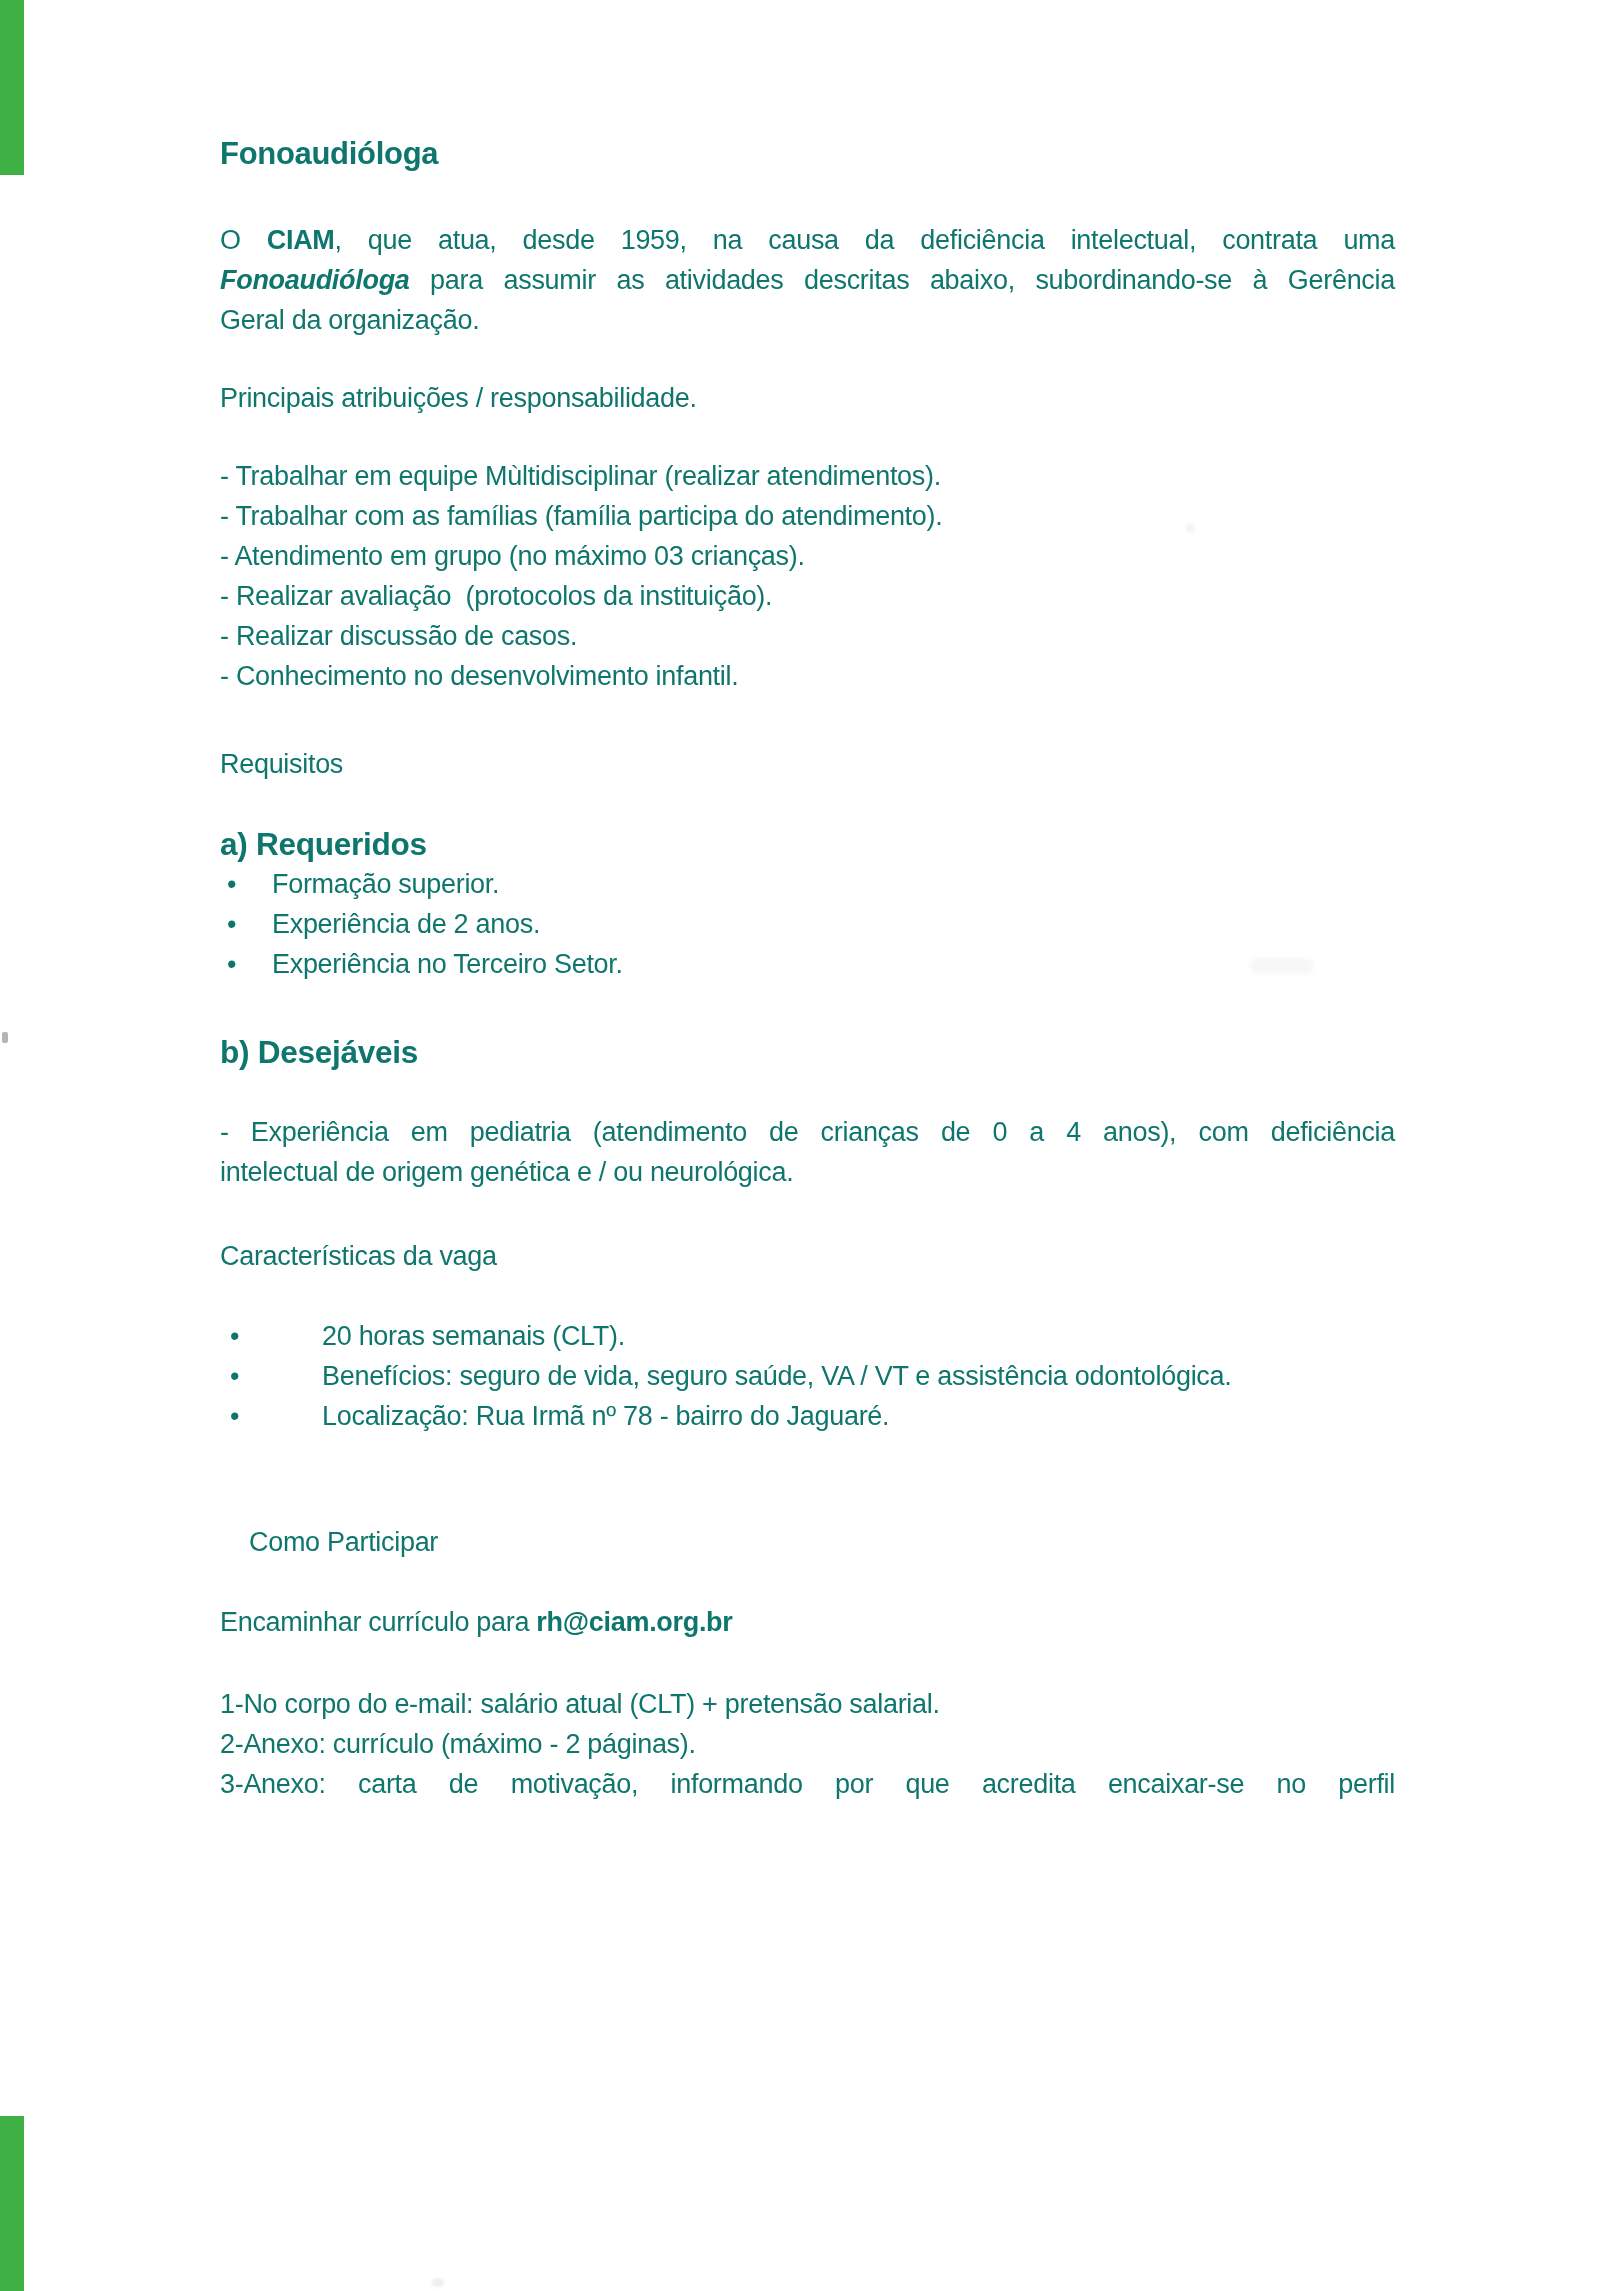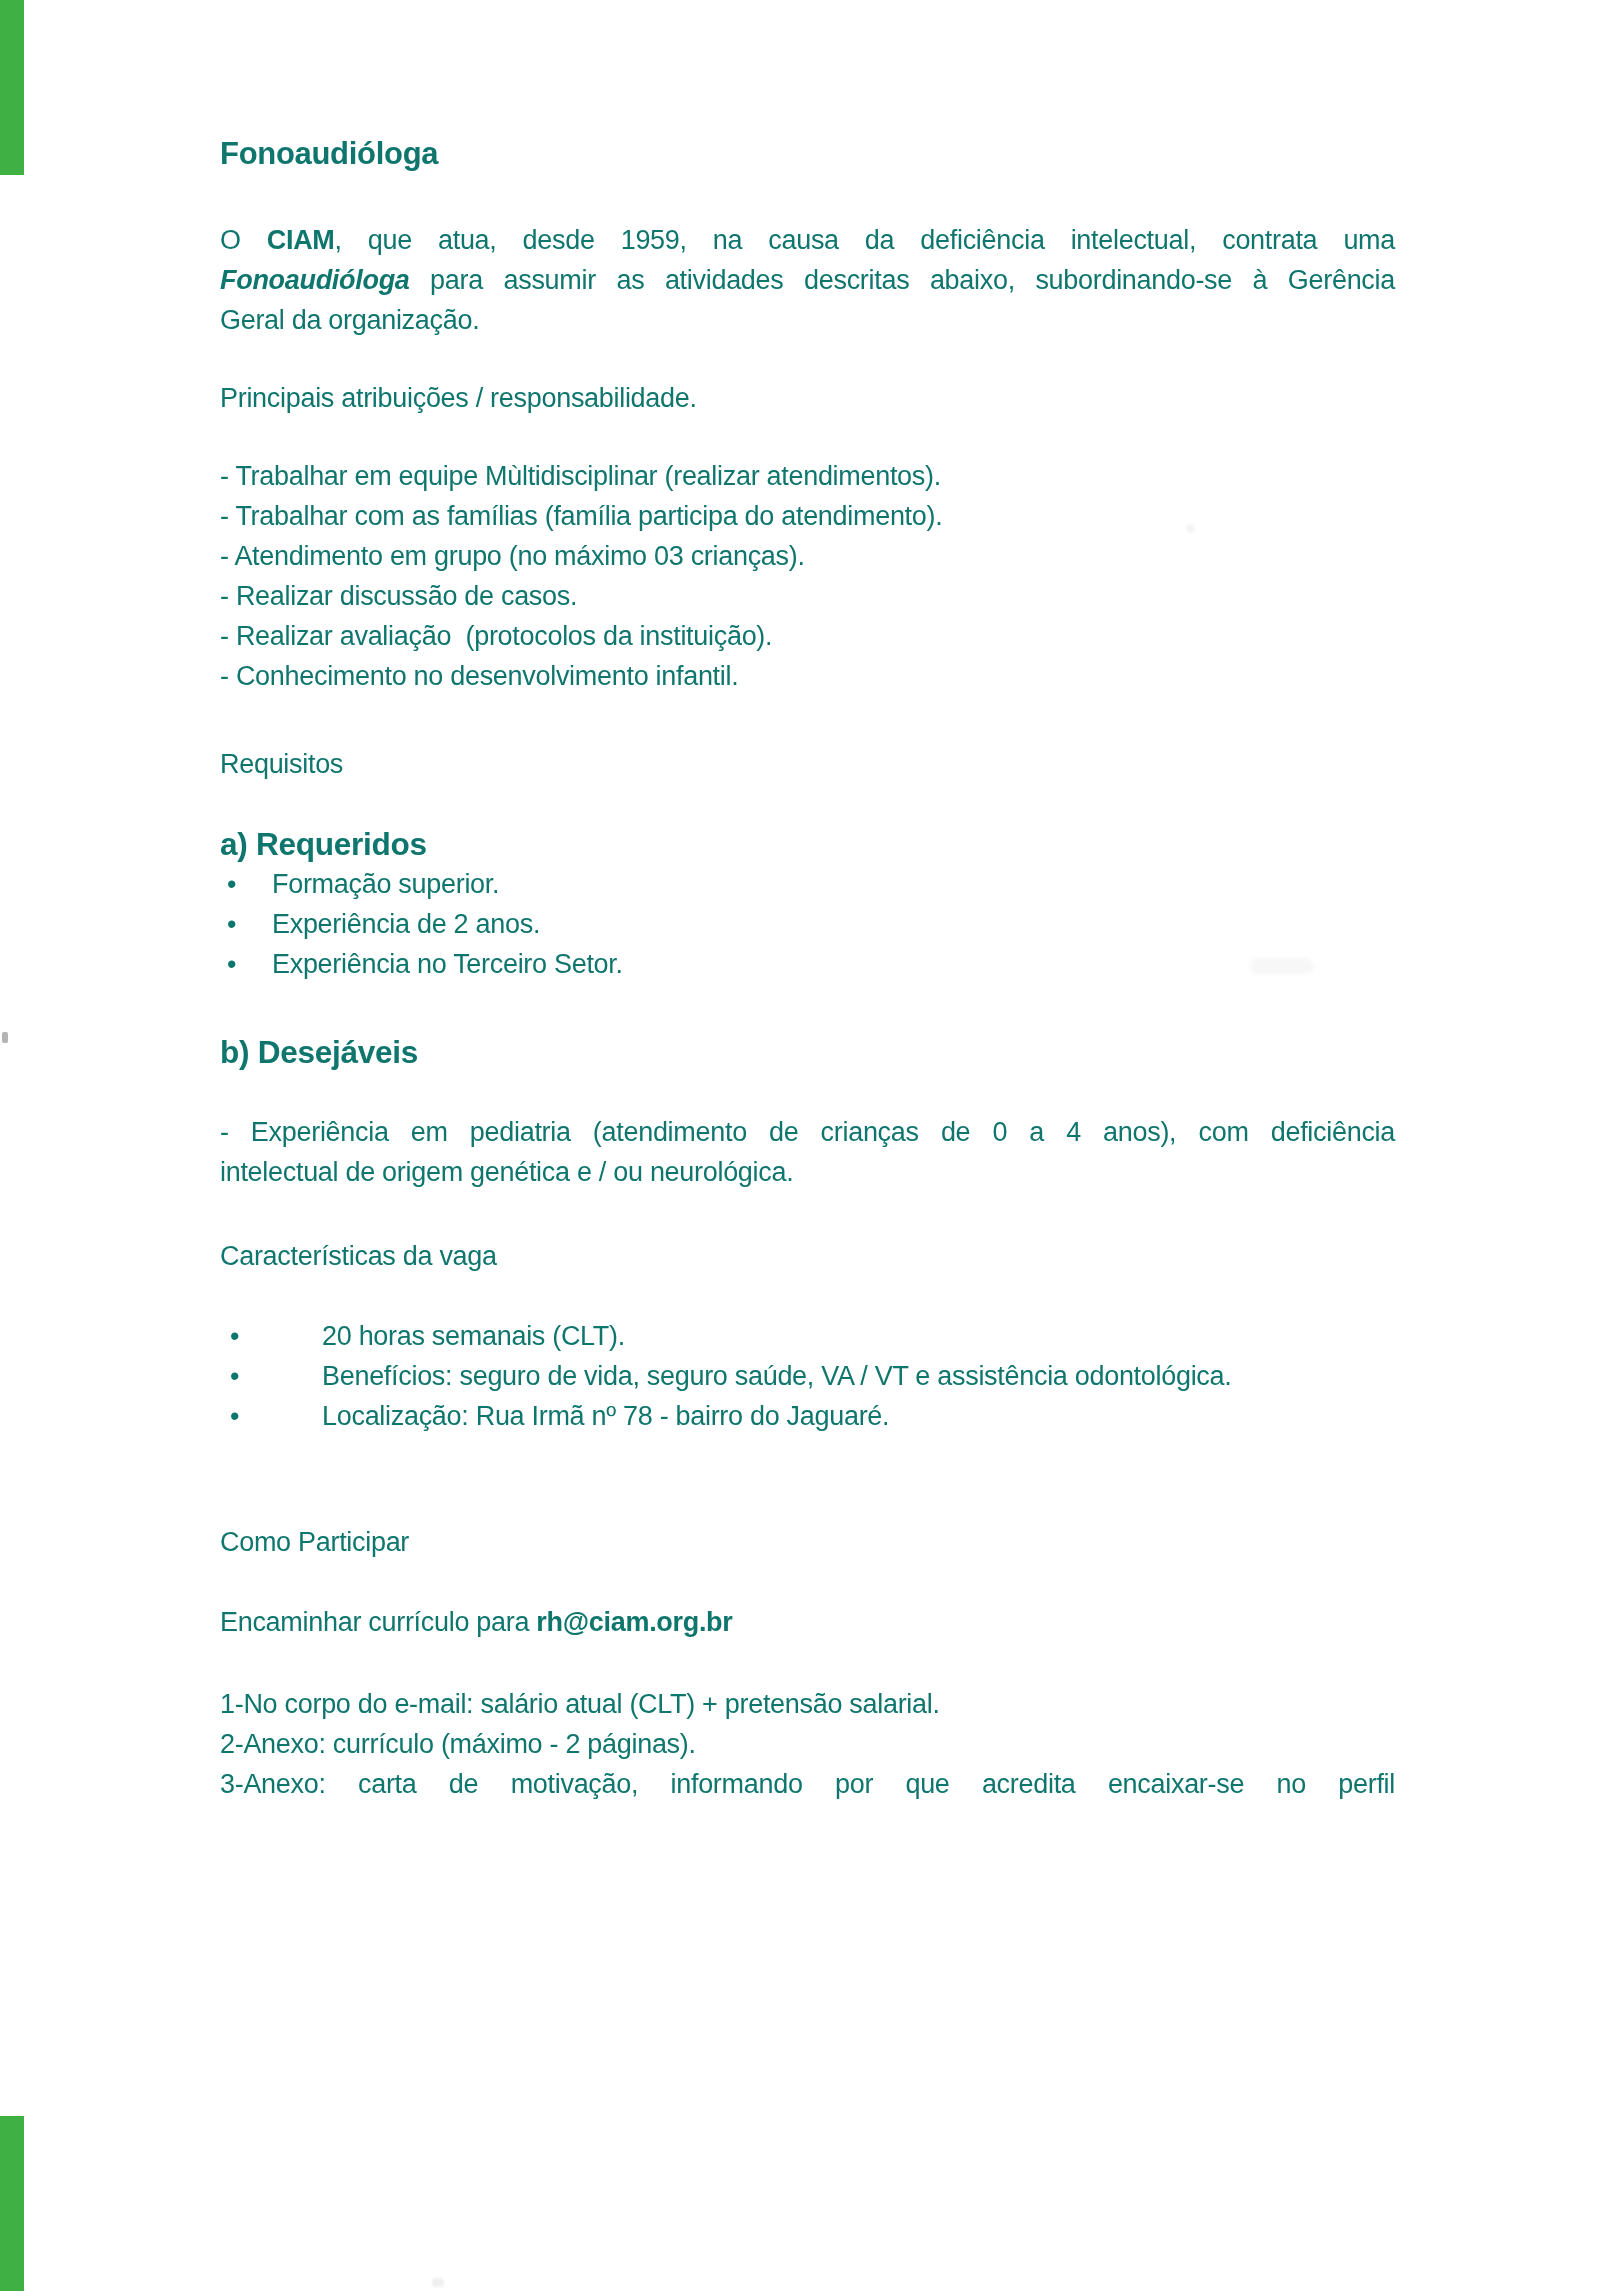--- a/index.html
+++ b/index.html
@@ -42,21 +42,21 @@
   .intro { margin-top: 46px; }
   .jl { text-align: justify; text-align-last: justify; }
   .b { font-weight: bold; }
   .bi { font-weight: bold; font-style: italic; }
 
   .h-section { margin-top: 38px; font-size: 27px; line-height: 40px; font-weight: normal; }
   .h-requisitos { margin-top: 48px; }
   .h-sub { margin-top: 40px; font-weight: bold; }
   .h-desejaveis { margin-top: 48px; }
   .h-caracteristicas { margin-top: 44px; }
-  .h-como { margin-top: 86px; }
+  .h-como { margin-top: 86px; margin-left: 29px; }
 
   .dash-list { margin-top: 38px; }
   .dash-item { white-space: pre-wrap; }
 
   .bullet-row { display: flex; }
   .bullet-row .dot { flex: 0 0 auto; }
   .bullets-a .dot { width: 52px; padding-left: 7px; box-sizing: border-box; }
   .bullets-v { margin-top: 40px; }
   .bullets-v .dot { width: 102px; padding-left: 10px; box-sizing: border-box; }
   .bullet-row .txt { white-space: nowrap; }
@@ -94,22 +94,22 @@
       <div class="jl"><span class="bi">Fonoaudióloga</span><span> para assumir as atividades descritas abaixo, subordinando-se à Gerência</span></div>
       <div>Geral da organização.</div>
     </div>
 
     <h2 class="h-section">Principais atribuições / responsabilidade.</h2>
 
     <div class="dash-list">
       <div class="dash-item">- Trabalhar em equipe Mùltidisciplinar (realizar atendimentos).</div>
       <div class="dash-item">- Trabalhar com as famílias (família participa do atendimento).</div>
       <div class="dash-item">- Atendimento em grupo (no máximo 03 crianças).</div>
+      <div class="dash-item">- Realizar avaliação  (protocolos da instituição).</div>
       <div class="dash-item">- Realizar discussão de casos.</div>
-      <div class="dash-item">- Realizar avaliação  (protocolos da instituição).</div>
       <div class="dash-item">- Conhecimento no desenvolvimento infantil.</div>
     </div>
 
     <h2 class="h-section h-requisitos">Requisitos</h2>
 
     <h3 class="h-sub">a) Requeridos</h3>
 
     <div class="bullets-a">
       <div class="bullet-row">
           <span class="dot">•</span>

